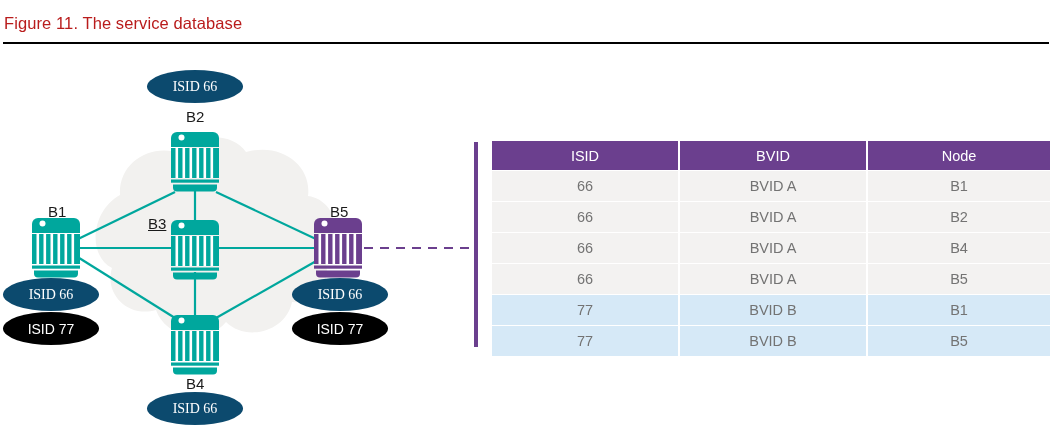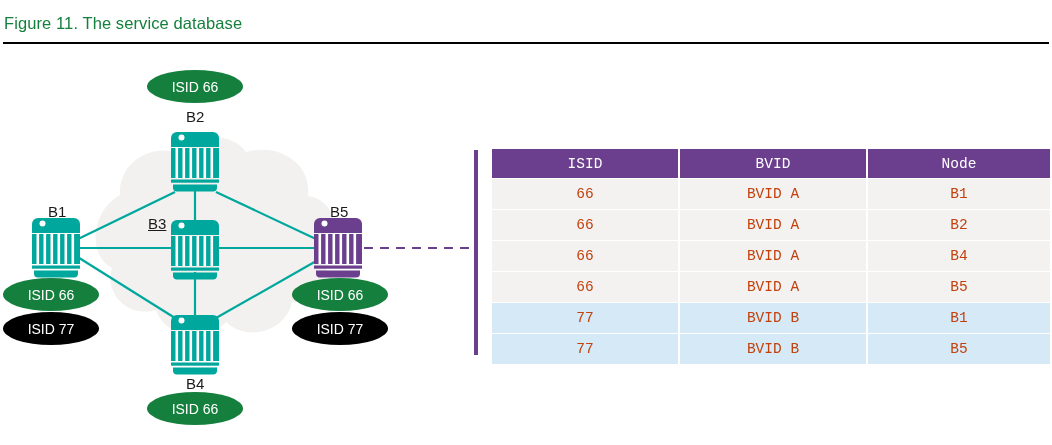--- a/index.html
+++ b/index.html
@@ -14,21 +14,21 @@
     font-family: "Liberation Sans", sans-serif;
     overflow: hidden;
   }
 
   
   #figure-caption {
     position: absolute;
     left: 4px;
     top: 14px;
     font-size: 16.5px;
-    color: #15803d;
+    color: #b91c1c;
     letter-spacing: 0.1px;
     white-space: nowrap;
   }
   #caption-rule {
     position: absolute;
     left: 3px;
     top: 42px;
     width: 1046px;
     height: 0;
     border-top: 2px solid #000000;
@@ -60,31 +60,30 @@
   .isid-pill {
     position: absolute;
     display: flex;
     align-items: center;
     justify-content: center;
     border-radius: 50%;
     color: #ffffff;
     font-size: 14px;
     white-space: nowrap;
   }
-  .pill-purple { background: #15803d; }
+  .pill-purple { background: #0c4a6e; font-family: Liberation Serif, serif; }
   .pill-green  { background: #000000; }
 
   
   #service-table-wrap {
     position: absolute;
     left: 474px;
-    top: 148px;
+    top: 140px;
     width: 574px;
     height: 210px;
-    font-family: Liberation Mono, monospace;
   }
   #table-accent-bar {
     position: absolute;
     left: 0;
     top: 2px;
     width: 4px;
     height: 205px;
     background: #6b3f8e;
   }
   #service-table {
@@ -99,21 +98,21 @@
   #service-table th {
     background: #6b3f8e;
     color: #ffffff;
     font-weight: normal;
     font-size: 14.5px;
     height: 27px;
     text-align: center;
   }
   #service-table td {
     font-size: 14.5px;
-    color: #c2410c;
+    color: #737373;
     height: 28px;
     text-align: center;
   }
   tr.row-a td { background: #f3f2f1; }
   tr.row-b td { background: #d6e9f7; }
   col.col-isid { width: 186px; }
   col.col-bvid { width: 186px; }
   col.col-node { width: 182px; }
 </style>
 </head>

